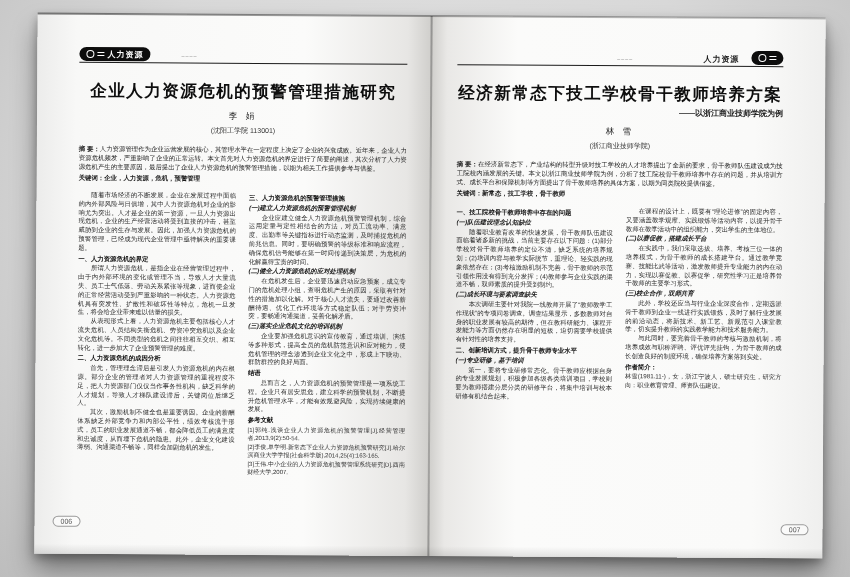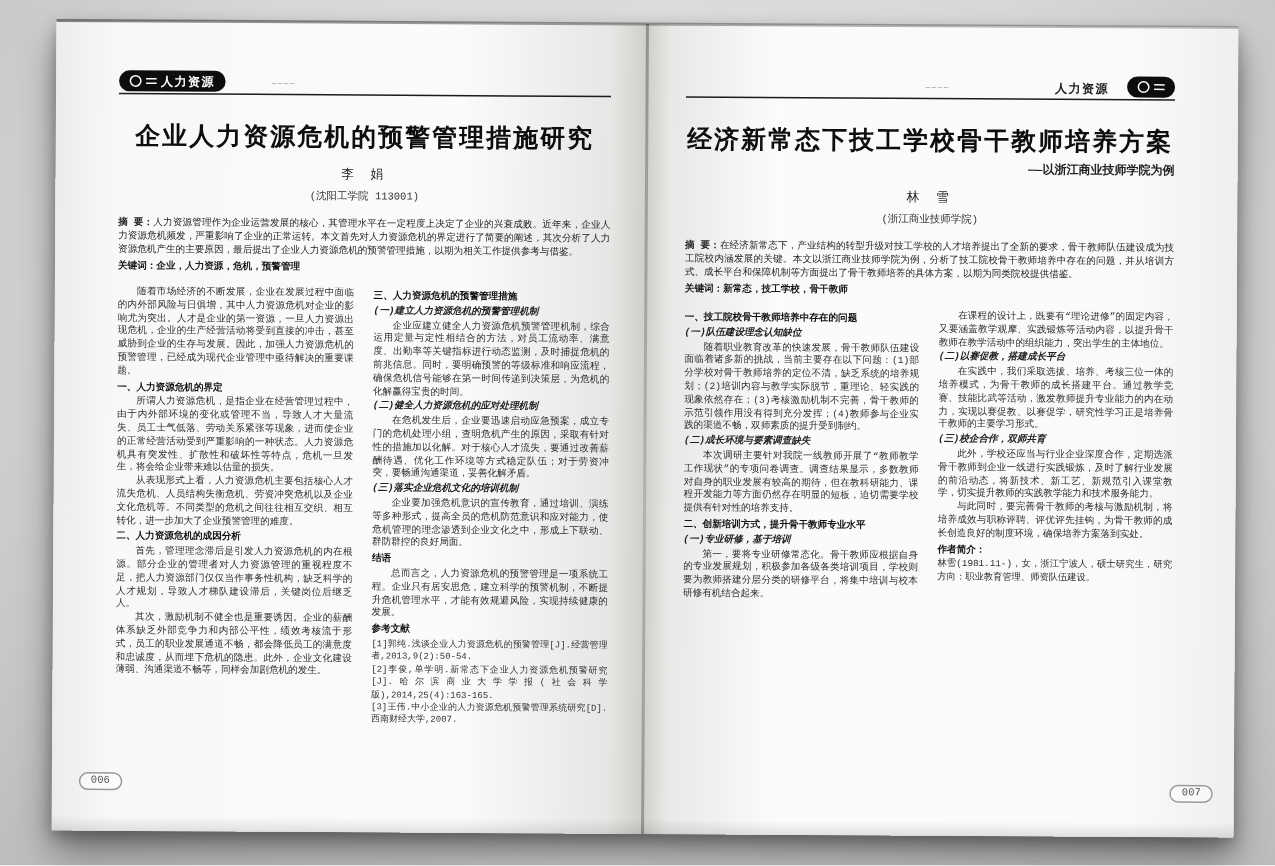--- a/index.html
+++ b/index.html
@@ -1,19 +1,19 @@
 <!DOCTYPE html>
 <html><head>
 <meta charset="utf-8">
 <style>
   * { margin:0; padding:0; box-sizing:border-box; }
   html,body { width:850px; height:577px; overflow:hidden;
     font-family:"Liberation Sans","DejaVu Sans",sans-serif; }
   .scene { position:relative; width:850px; height:577px;
-    background: radial-gradient(ellipse at 50% 35%, #e3e3e3 0%, #d8d8d8 55%, #bdbdbd 100%); font-family: Liberation Mono, monospace; }
+    background: radial-gradient(ellipse at 50% 35%, #e3e3e3 0%, #d8d8d8 55%, #bdbdbd 100%); }
   .book { position:absolute; left:36px; top:16px; width:788px; height:540px;
     transform: rotate(0.35deg);
     box-shadow: 0 16px 26px rgba(0,0,0,0.40), 0 4px 10px rgba(0,0,0,0.30); }
   .book::before { content:""; position:absolute; left:0; right:0; top:-1px; height:2px;
     background: linear-gradient(90deg, rgba(40,40,40,.55), rgba(40,40,40,.25)); z-index:5; }
   .book::after { content:""; position:absolute; left:0; right:0; bottom:0; height:10px;
     background: linear-gradient(180deg, rgba(0,0,0,0) 0%, rgba(0,0,0,.10) 100%); z-index:4; pointer-events:none; }
   .page { position:absolute; top:0; bottom:0; width:394px; }
   .page-left  { left:0;
     background: linear-gradient(90deg,#ececeb 0%, #f8f8f7 10%, #fbfbfa 68%, #eceujson 0) ; 

